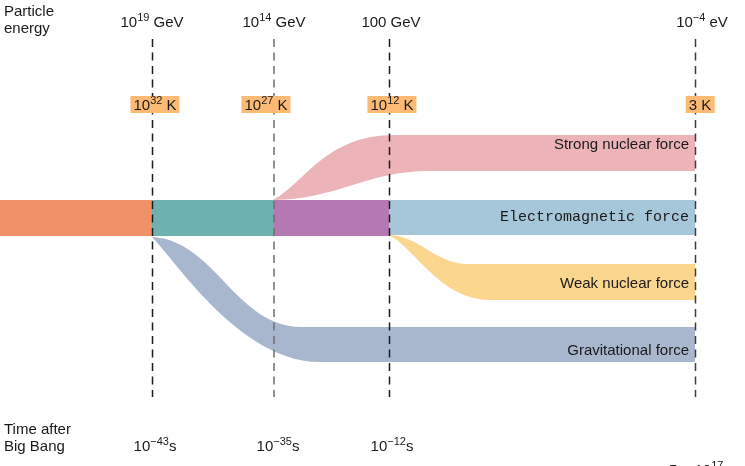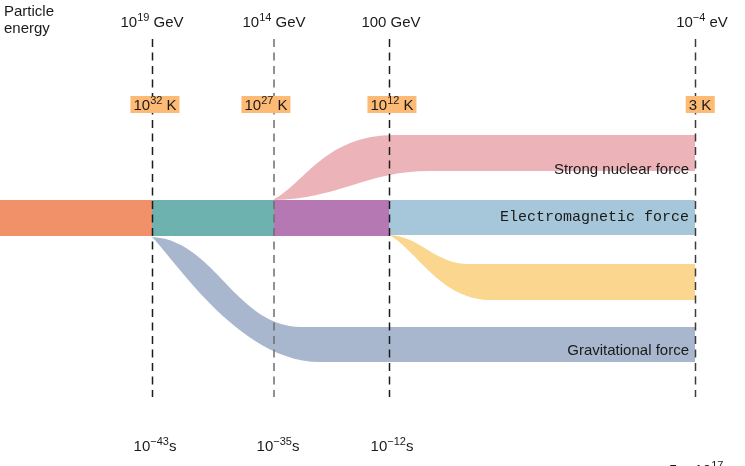--- a/index.html
+++ b/index.html
@@ -39,34 +39,39 @@
     <line x1="389.5" y1="39" x2="389.5" y2="397" stroke-width="1.5" stroke-dasharray="8 5.5" stroke="#1c1c1c"></line>
     <line x1="695.5" y1="39" x2="695.5" y2="397" stroke-width="1.5" stroke-dasharray="8 5.5" stroke="#3c3c3c"></line>
   </svg>
 
   <div class="axis-header" style="top:2px;">
     <div>Particle</div>
     <div>energy</div>
   </div>
   <div class="axis-header" style="top:84px;">
   </div>
+  <div class="axis-header" style="top:420px;">
+    <div>Time after</div>
+    <div>Big Bang</div>
+  </div>
 
   <div class="label col-label" style="left:152px; top:13px;"><span>10</span><sup>19</sup><span> GeV</span></div>
   <div class="label col-label temp-label" style="left:155px; top:96px;"><span>10</span><sup>32</sup><span> K</span></div>
   <div class="label col-label" style="left:155px; top:437px;"><span>10</span><sup>−43</sup><span>s</span></div>
 
   <div class="label col-label" style="left:274px; top:13px;"><span>10</span><sup>14</sup><span> GeV</span></div>
   <div class="label col-label temp-label" style="left:266px; top:96px;"><span>10</span><sup>27</sup><span> K</span></div>
   <div class="label col-label" style="left:278px; top:437px;"><span>10</span><sup>−35</sup><span>s</span></div>
 
   <div class="label col-label" style="left:391px; top:13px;"><span>100</span><sup></sup><span> GeV</span></div>
   <div class="label col-label temp-label" style="left:392px; top:96px;"><span>10</span><sup>12</sup><span> K</span></div>
   <div class="label col-label" style="left:392px; top:437px;"><span>10</span><sup>−12</sup><span>s</span></div>
 
   <div class="label col-label" style="left:702px; top:13px;"><span>10</span><sup>−4</sup><span> eV</span></div>
   <div class="label col-label temp-label" style="left:700px; top:96px;"><span>3</span><sup></sup><span> K</span></div>
   <div class="label col-label" style="left:700px; top:437px;margin-top:24px;"><span>5 × 10</span><sup>17</sup><span>s</span></div>
 
-  <div class="force-label" style="top:152px; height:33px;">Strong nuclear force</div>
+  <div class="force-label" style="top:127px; height:33px;">Strong nuclear force</div>
   <div class="force-label" style="top:200px; height:35px;font-family:Liberation Mono, monospace;">Electromagnetic force</div>
+  <div class="force-label" style="top:264px; height:36px;">Weak nuclear force</div>
   <div class="force-label" style="top:327px; height:45px;">Gravitational force</div>
 
 </div>
 
 </body></html>

